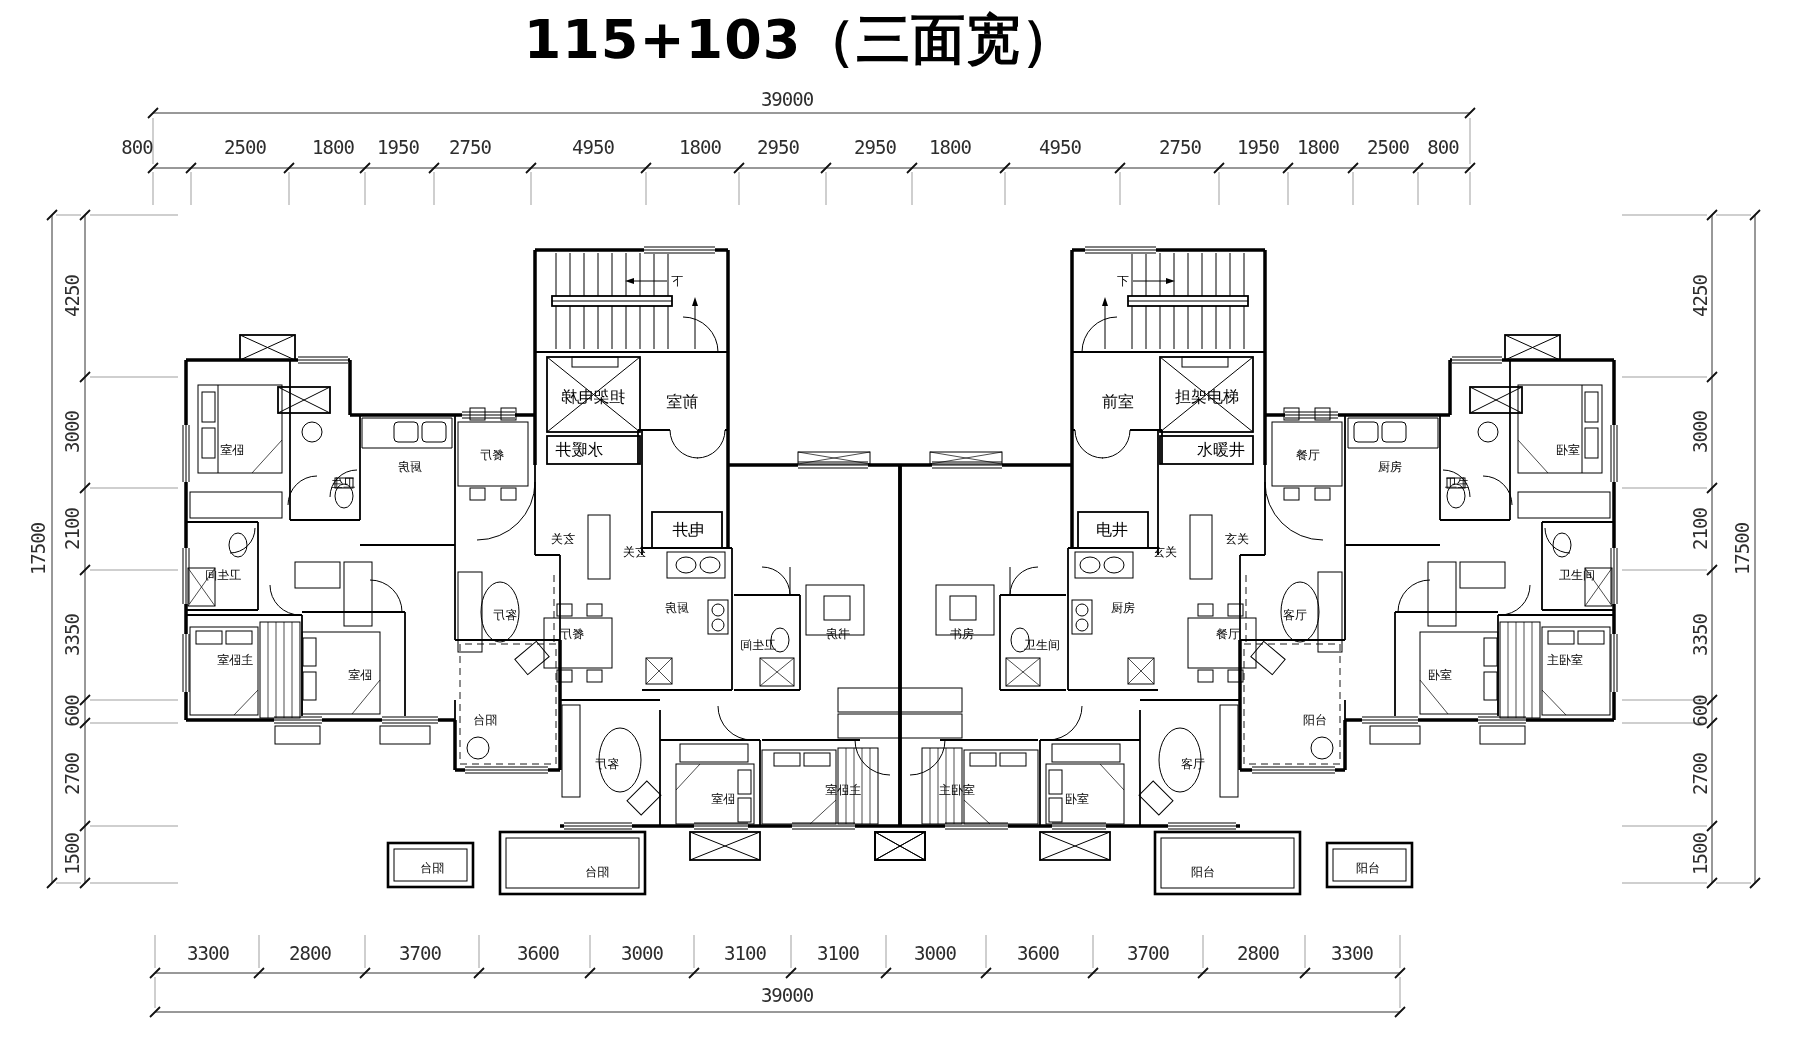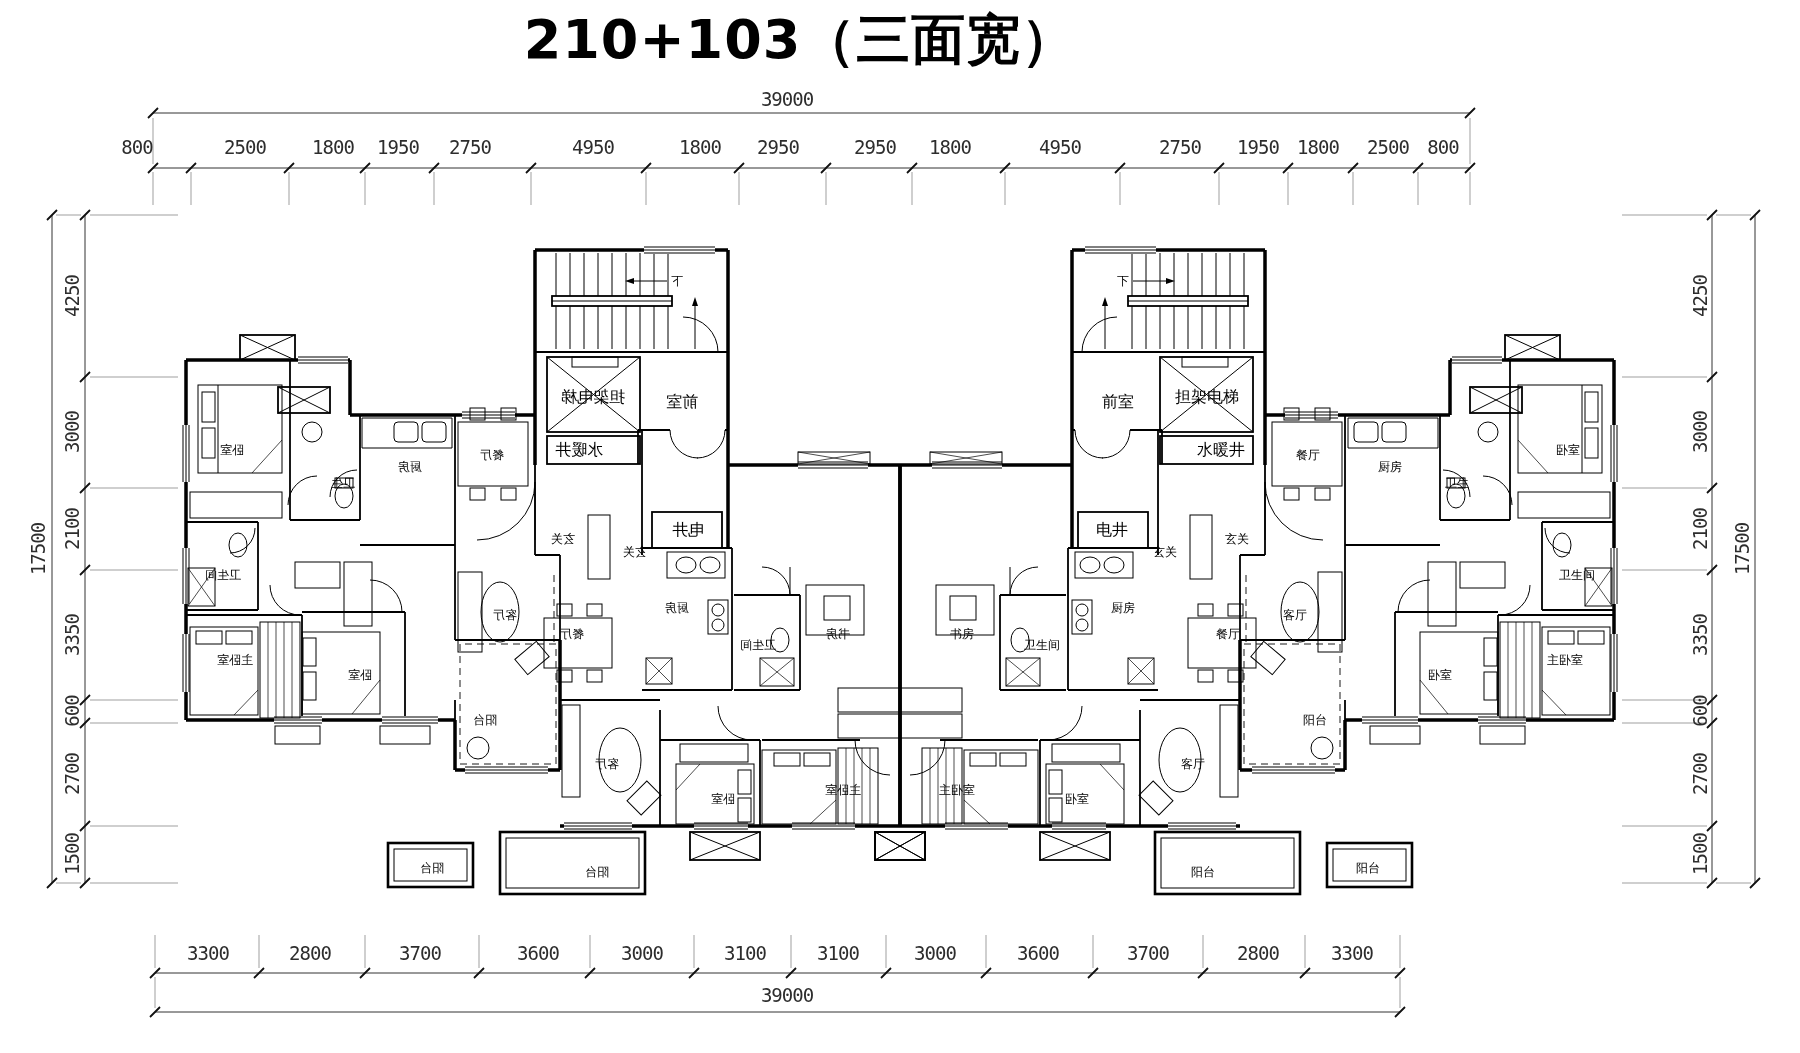--- a/index.html
+++ b/index.html
@@ -198,21 +198,21 @@
   <use href="#rh"></use>
   <use href="#rh" transform="translate(1800,0) scale(-1,1)"></use>
 
   <path class="dimline" d="M153,113H1470 M153,168H1470 M155,973H1400 M155,1012H1400 M52,215V883 M85,215V883 M1712,215V883 M1755,215V883"></path>
 
   <path class="ext" d="M153,172V205 M191,172V205 M289,172V205 M365,172V205 M434,172V205 M531,172V205 M646,172V205 M739,172V205 M826,172V205 M912,172V205 M1005,172V205 M1120,172V205 M1219,172V205 M1288,172V205 M1353,172V205 M1418,172V205 M1470,172V205 M153,118V164 M1470,118V164 M155,935V968 M259,935V968 M365,935V968 M479,935V968 M590,935V968 M694,935V968 M791,935V968 M886,935V968 M986,935V968 M1093,935V968 M1203,935V968 M1305,935V968 M1400,935V968 M155,977V1008 M1400,977V1008 M90,215H178 M90,377H178 M90,488H178 M90,570H178 M90,700H178 M90,723H178 M90,826H178 M90,883H178 M56,215H81 M56,883H81 M1622,215H1707 M1622,377H1707 M1622,488H1707 M1622,570H1707 M1622,700H1707 M1622,723H1707 M1622,826H1707 M1622,883H1707 M1716,215H1751 M1716,883H1751"></path>
 
   <path class="tick" d="M148,173l10,-10 M186,173l10,-10 M284,173l10,-10 M360,173l10,-10 M429,173l10,-10 M526,173l10,-10 M641,173l10,-10 M734,173l10,-10 M821,173l10,-10 M907,173l10,-10 M1000,173l10,-10 M1115,173l10,-10 M1214,173l10,-10 M1283,173l10,-10 M1348,173l10,-10 M1413,173l10,-10 M1465,173l10,-10 M148,118l10,-10 M1465,118l10,-10 M150,978l10,-10 M254,978l10,-10 M360,978l10,-10 M474,978l10,-10 M585,978l10,-10 M689,978l10,-10 M786,978l10,-10 M881,978l10,-10 M981,978l10,-10 M1088,978l10,-10 M1198,978l10,-10 M1300,978l10,-10 M1395,978l10,-10 M150,1017l10,-10 M1395,1017l10,-10 M80,220l10,-10 M80,382l10,-10 M80,493l10,-10 M80,575l10,-10 M80,705l10,-10 M80,728l10,-10 M80,831l10,-10 M80,888l10,-10 M47,220l10,-10 M47,888l10,-10 M1707,220l10,-10 M1707,382l10,-10 M1707,493l10,-10 M1707,575l10,-10 M1707,705l10,-10 M1707,728l10,-10 M1707,831l10,-10 M1707,888l10,-10 M1750,220l10,-10 M1750,888l10,-10"></path>
 </svg>
 
-<div class="title">210+103（三面宽）</div>
+<div class="title">115+103（三面宽）</div>
 
 <div class="dim" style="left:787px;top:99px">39000</div>
 <div class="dim" style="left:137px;top:147px">800</div>
 <div class="dim" style="left:245px;top:147px">2500</div>
 <div class="dim" style="left:333px;top:147px">1800</div>
 <div class="dim" style="left:398px;top:147px">1950</div>
 <div class="dim" style="left:470px;top:147px">2750</div>
 <div class="dim" style="left:593px;top:147px">4950</div>
 <div class="dim" style="left:700px;top:147px">1800</div>
 <div class="dim" style="left:778px;top:147px">2950</div>

